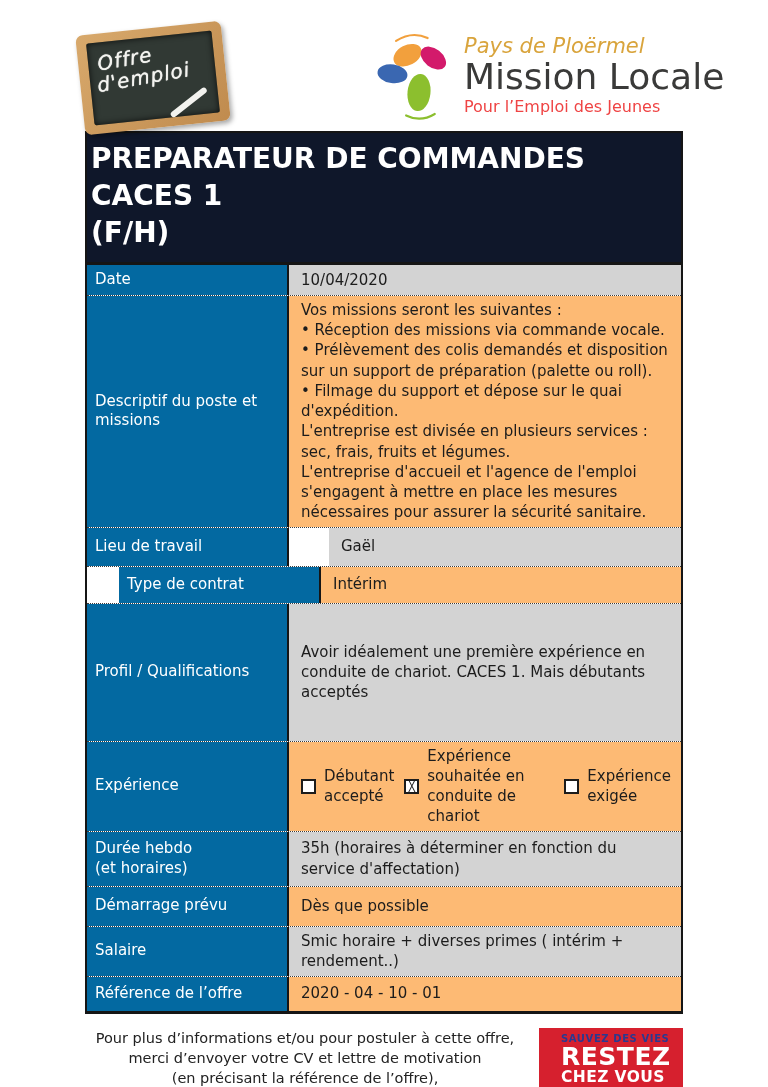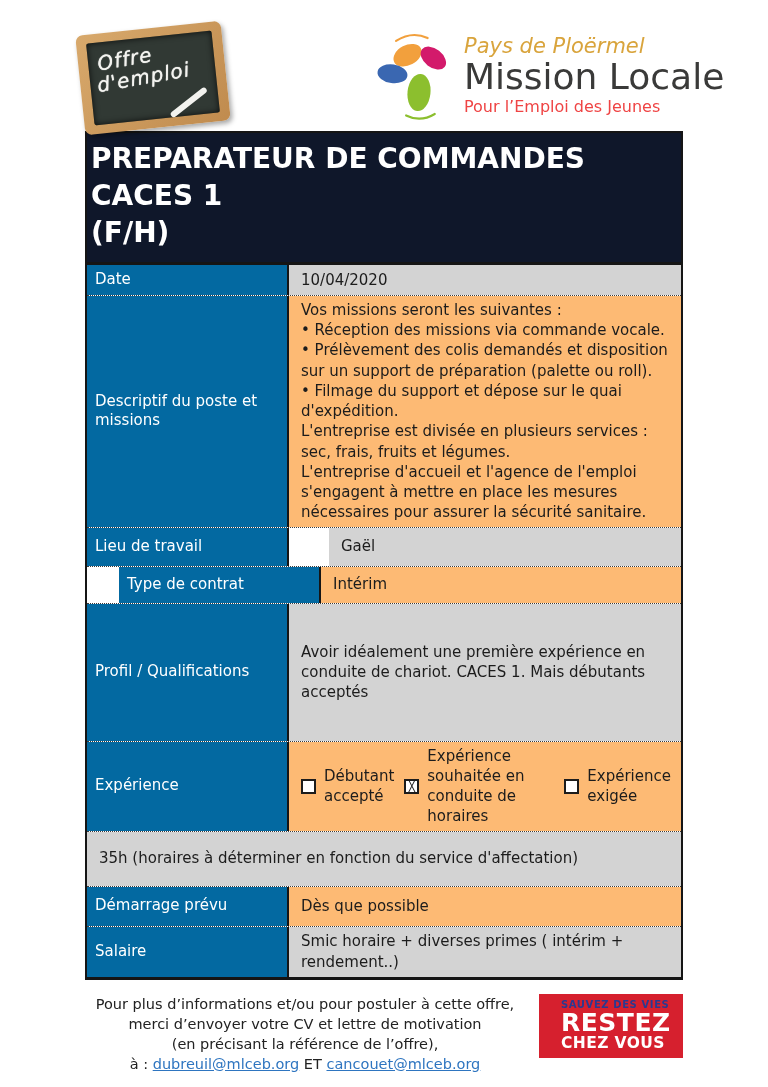--- a/index.html
+++ b/index.html
@@ -234,50 +234,58 @@
   <div class="row plain h-exp">
     <div class="row-label">Expérience</div>
     <div class="row-value">
       <div class="check-list">
         <div class="check-item">
           <span class="checkbox"></span>
           <span>Débutant accepté</span>
         </div>
         <div class="check-item">
           <span class="checkbox checked"></span>
-          <span>Expérience souhaitée en conduite de horaires</span>
+          <span>Expérience souhaitée en conduite de chariot</span>
         </div>
         <div class="check-item">
           <span class="checkbox"></span>
           <span>Expérience exigée</span>
         </div>
       </div>
     </div>
   </div>
 
   <div class="row shaded h-duree">
+    <div class="row-label">Durée hebdo
+(et horaires)</div>
     <div class="row-value">
         <span class="val">35h (horaires à déterminer en fonction du service d'affectation)</span>
       </div>
   </div>
 
   <div class="row plain h-demarrage">
     <div class="row-label">Démarrage prévu</div>
     <div class="row-value">
         <span class="val">Dès que possible</span>
       </div>
   </div>
 
   <div class="row shaded h-salaire">
     <div class="row-label">Salaire</div>
     <div class="row-value">
         <span class="val">Smic horaire + diverses primes ( intérim + rendement..)</span>
       </div>
   </div>
 
+  <div class="row plain h-ref">
+    <div class="row-label">Référence de l’offre</div>
+    <div class="row-value">
+        <span class="val">2020 - 04 - 10 - 01</span>
+      </div>
+  </div>
 
 </div>
 
 <div class="footer">
   <div class="footer-text">
     <div>Pour plus d’informations et/ou pour postuler à cette offre,</div>
     <div>merci d’envoyer votre CV et lettre de motivation</div>
     <div>(en précisant la référence de l’offre),</div>
     <div><span>à : </span><a class="email-link">dubreuil@mlceb.org</a><span> ET </span><a class="email-link">cancouet@mlceb.org</a></div>
 

